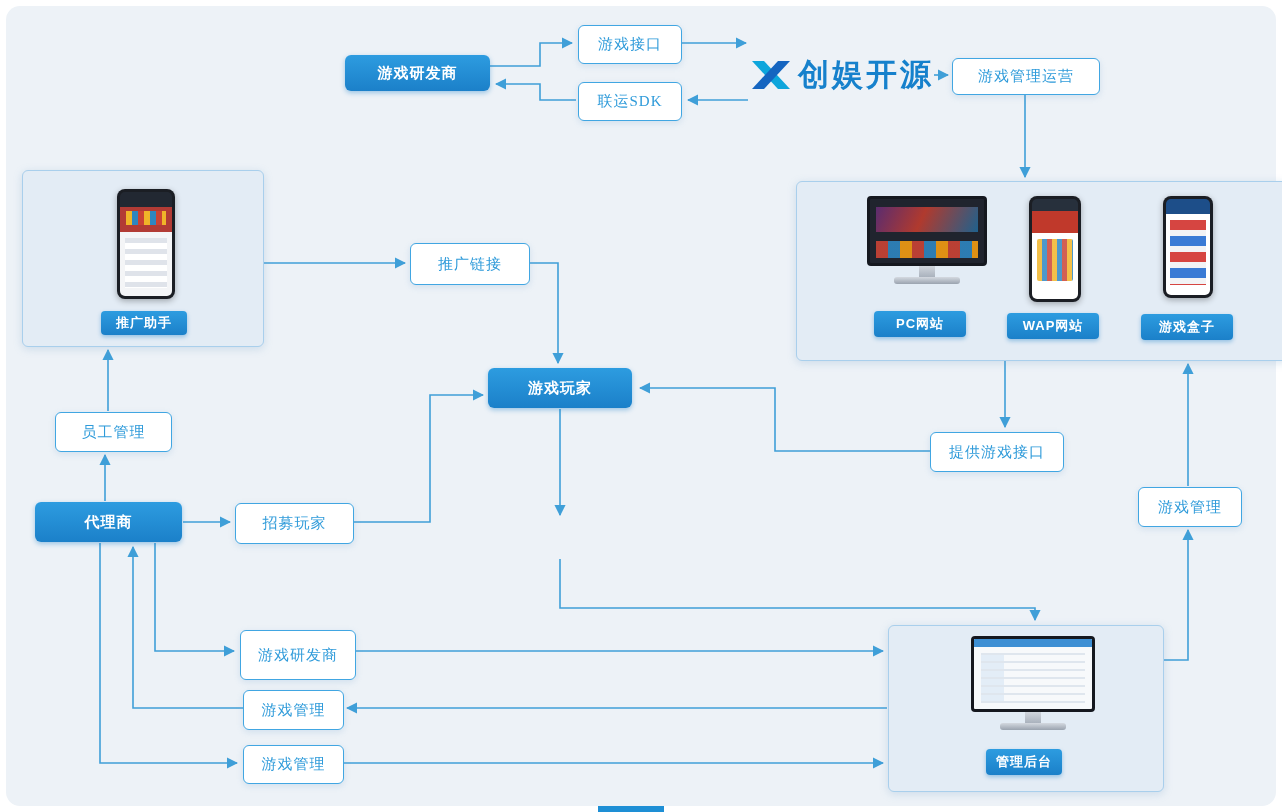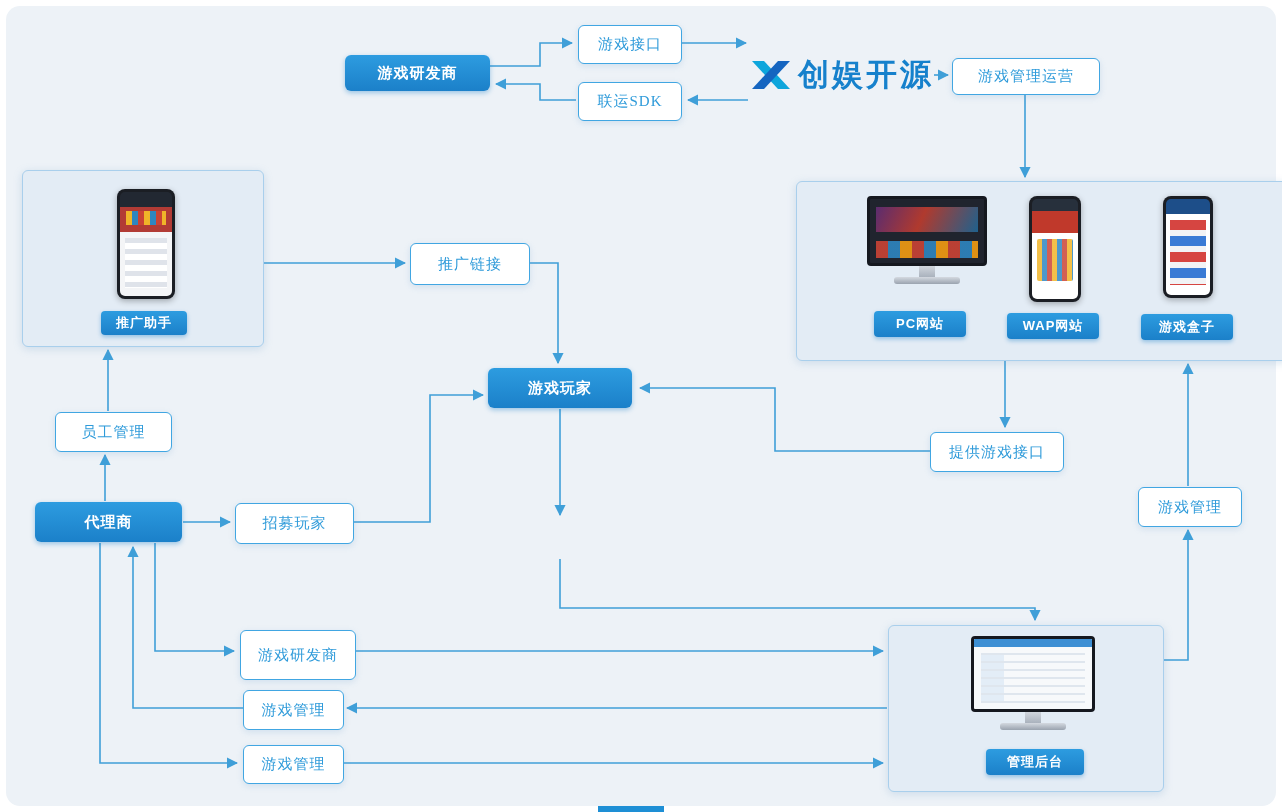--- a/index.html
+++ b/index.html
@@ -156,17 +156,17 @@
   <div class="node white" style="left:240px;top:630px;width:110px;height:44px;padding:2px">游戏研发商</div>
   <div class="node white" style="left:243px;top:690px;width:99px;height:38px">游戏管理</div>
   <div class="node white" style="left:243px;top:745px;width:99px;height:37px">游戏管理</div>
 
   <div class="panel" style="left:888px;top:625px;width:274px;height:165px">
     <div class="monitor" style="left:82px;top:10px;width:124px">
       <div class="m-screen scr-admin" style="width:118px;height:70px"></div>
       <div class="m-neck"></div>
       <div class="m-base"></div>
     </div>
-    <div class="chip" style="left:97px;top:123px;width:98px;height:26px">管理后台</div>
+    <div class="chip" style="left:97px;top:123px;width:76px;height:26px">管理后台</div>
   </div>
 
   <div class="sliver" style="left:598px;top:806px;width:66px;height:6px"></div>
 </div>
 
 </body></html>

